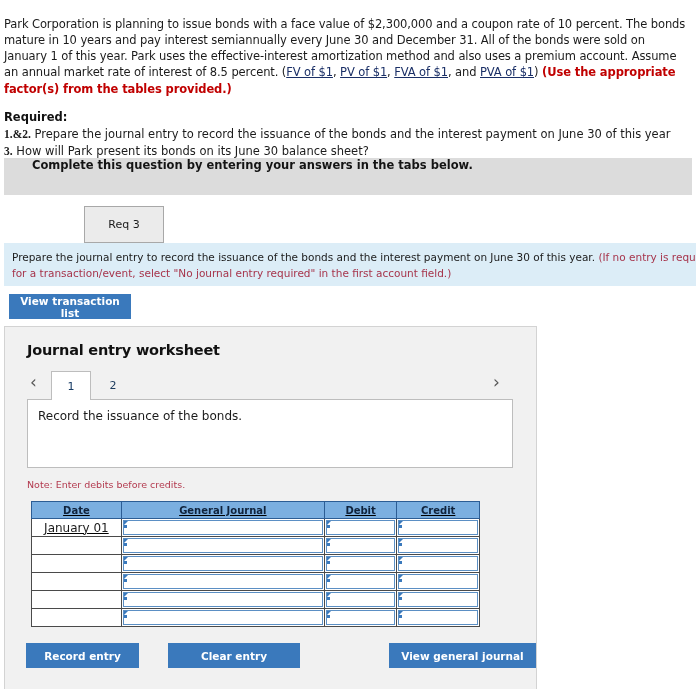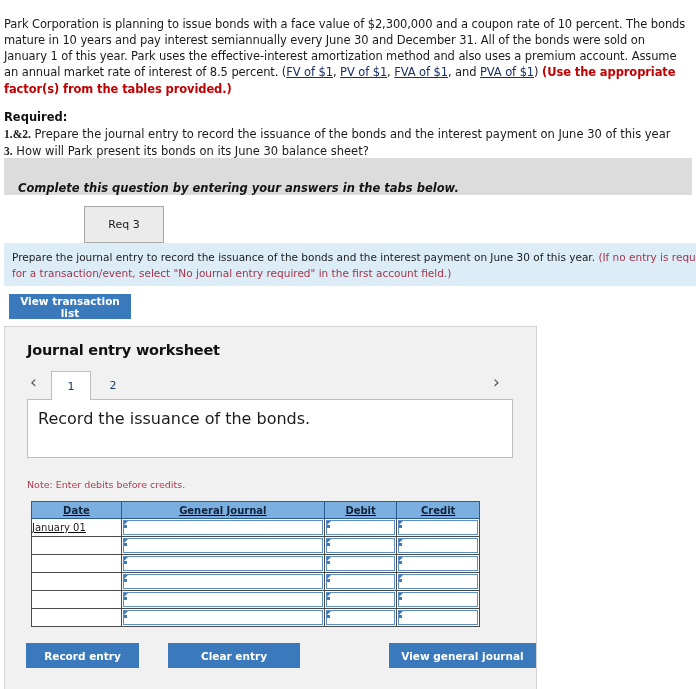--- a/index.html
+++ b/index.html
@@ -37,23 +37,23 @@
   .required .hdr { font-weight: bold; color: #111; }
   .req-line { white-space: nowrap; }
   .req-num { font-weight: bold; font-family: Liberation Serif, serif; }
 
   
   .gray-banner {
     position: absolute;
     left: 4px; top: 158px;
     width: 688px; height: 37px;
     background: #dcdcdc;
-    display: flex; align-items: flex-end;
-    padding-left: 14px;
-    font-size: 11.5px; font-weight: bold; color: #141414; font-style: italic;
+    display: flex; align-items: flex-start;
+    padding-left: 28px;
+    font-size: 11.5px; font-weight: bold; color: #141414;
   }
 
   
   .tabstrip {
     position: absolute;
     left: 4px; top: 206px;
     width: 688px; height: 37px;
   }
   .tab {
     position: absolute; top: 0;
@@ -148,25 +148,25 @@
     border: 1px solid #bdbdbd;
     border-bottom: none;
     z-index: 3;
   }
   .pg.idle { left: 66px; color: #1b3a5c; }
 
   
   .prompt {
     position: absolute;
     left: 22px; top: 72px;
-    width: 486px; height: 59px;
+    width: 486px; height: 69px;
     background: #ffffff;
     border: 1px solid #bdbdbd;
     padding: 9px 10px;
-    font-size: 16px;
+    font-size: 12px;
     color: #1b1b1b;
   }
   .note {
     position: absolute;
     left: 22px; top: 152px;
     font-size: 9.5px; color: #b33a4f;
   }
 
   
   .jtable {
@@ -192,21 +192,22 @@
     padding: 0;
     background: #ffffff;
     vertical-align: middle;
   }
   .c-date   { width: 88px; }
   .c-gj     { width: 199px; }
   .c-debit  { width: 71px; margin-left: 12px; }
   .c-credit { width: 81px; }
 
   .date-cell {
-    font-size: 10px; color: #1b1b1b;
+    font-size: 12px; color: #1b1b1b;
+    text-align: center;
   }
   .cellbox {
     position: relative;
     width: 100%; height: 100%;
     border: 1px solid #5b8fc4;
     background: #ffffff;
     cursor: text;
   }
   .cellbox::before {
     content: "";

